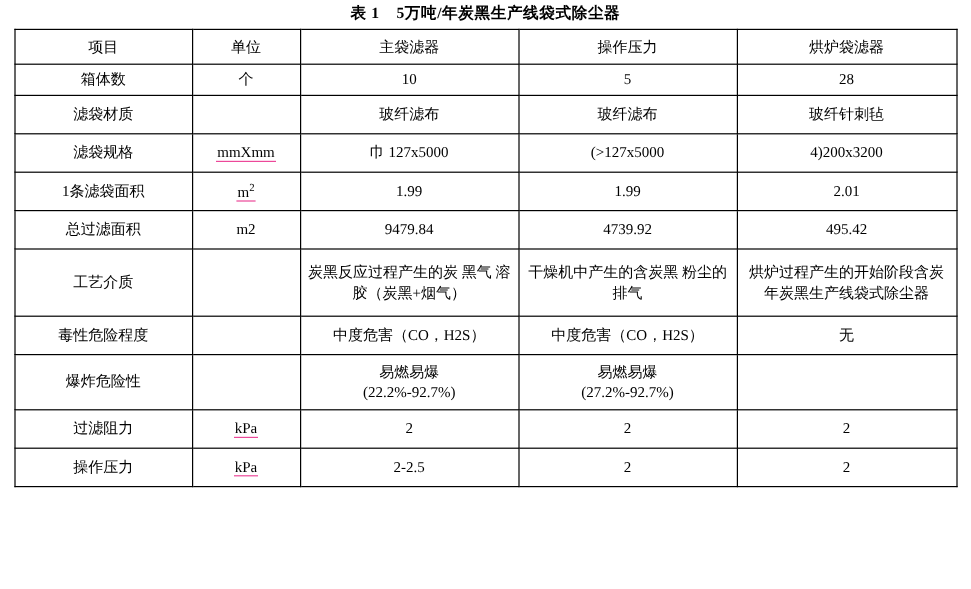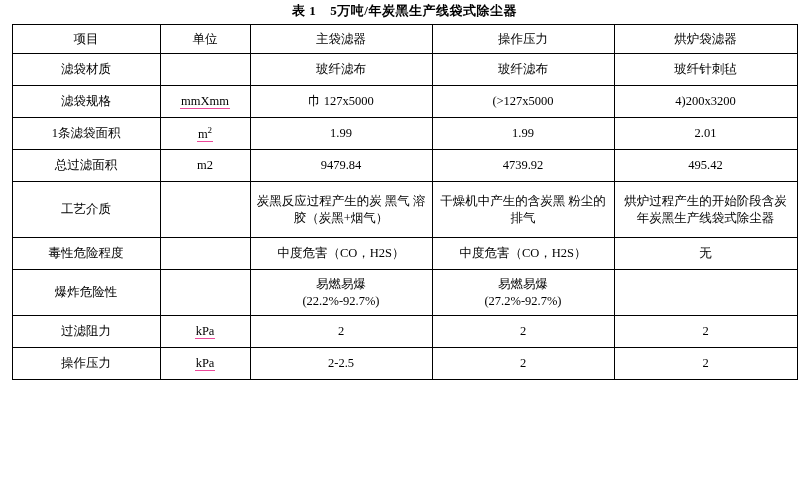--- a/index.html
+++ b/index.html
@@ -98,20 +98,27 @@
     </colgroup>
     <tbody>
       <tr class="hdr">
         <td>项目</td>
         <td>单位</td>
         <td>主袋滤器</td>
         <td>操作压力</td>
         <td>烘炉袋滤器</td>
       </tr>
 
+      <tr class="r-small">
+        <td>箱体数</td>
+        <td>个</td>
+        <td>10</td>
+        <td>5</td>
+        <td>28</td>
+      </tr>
 
 
 
       <tr class="r-mid">
         <td>滤袋材质</td>
         <td></td>
         <td>玻纤滤布</td>
         <td>玻纤滤布</td>
         <td>玻纤针刺毡</td>
       </tr>

